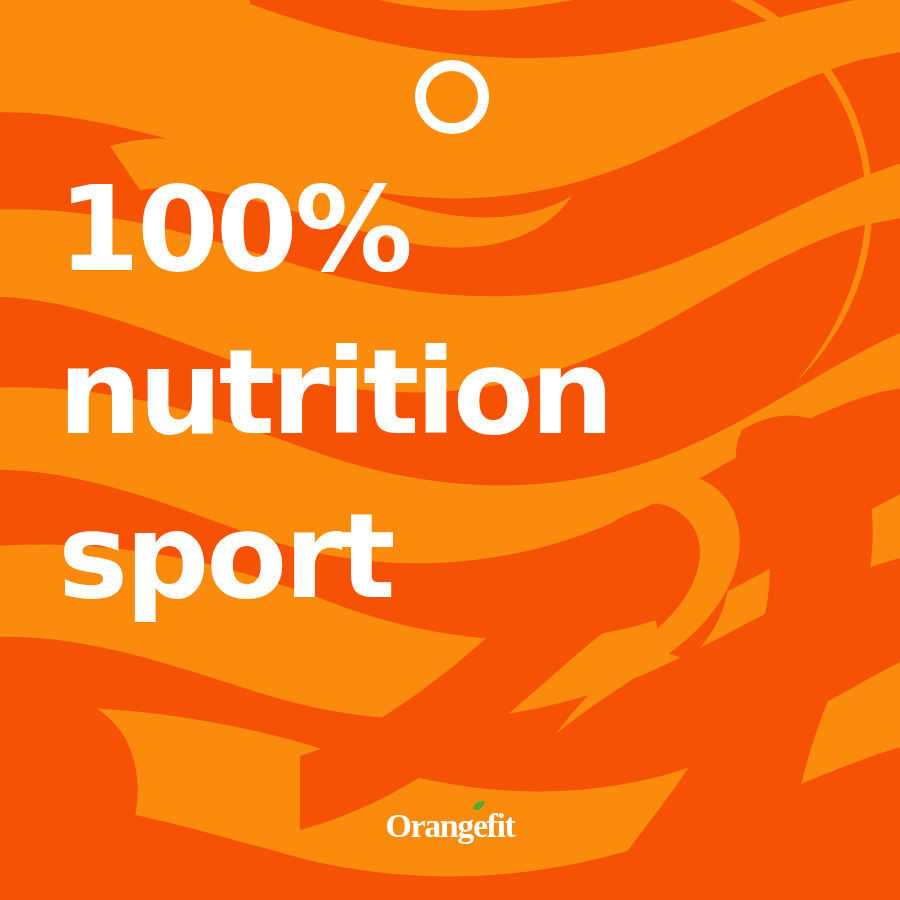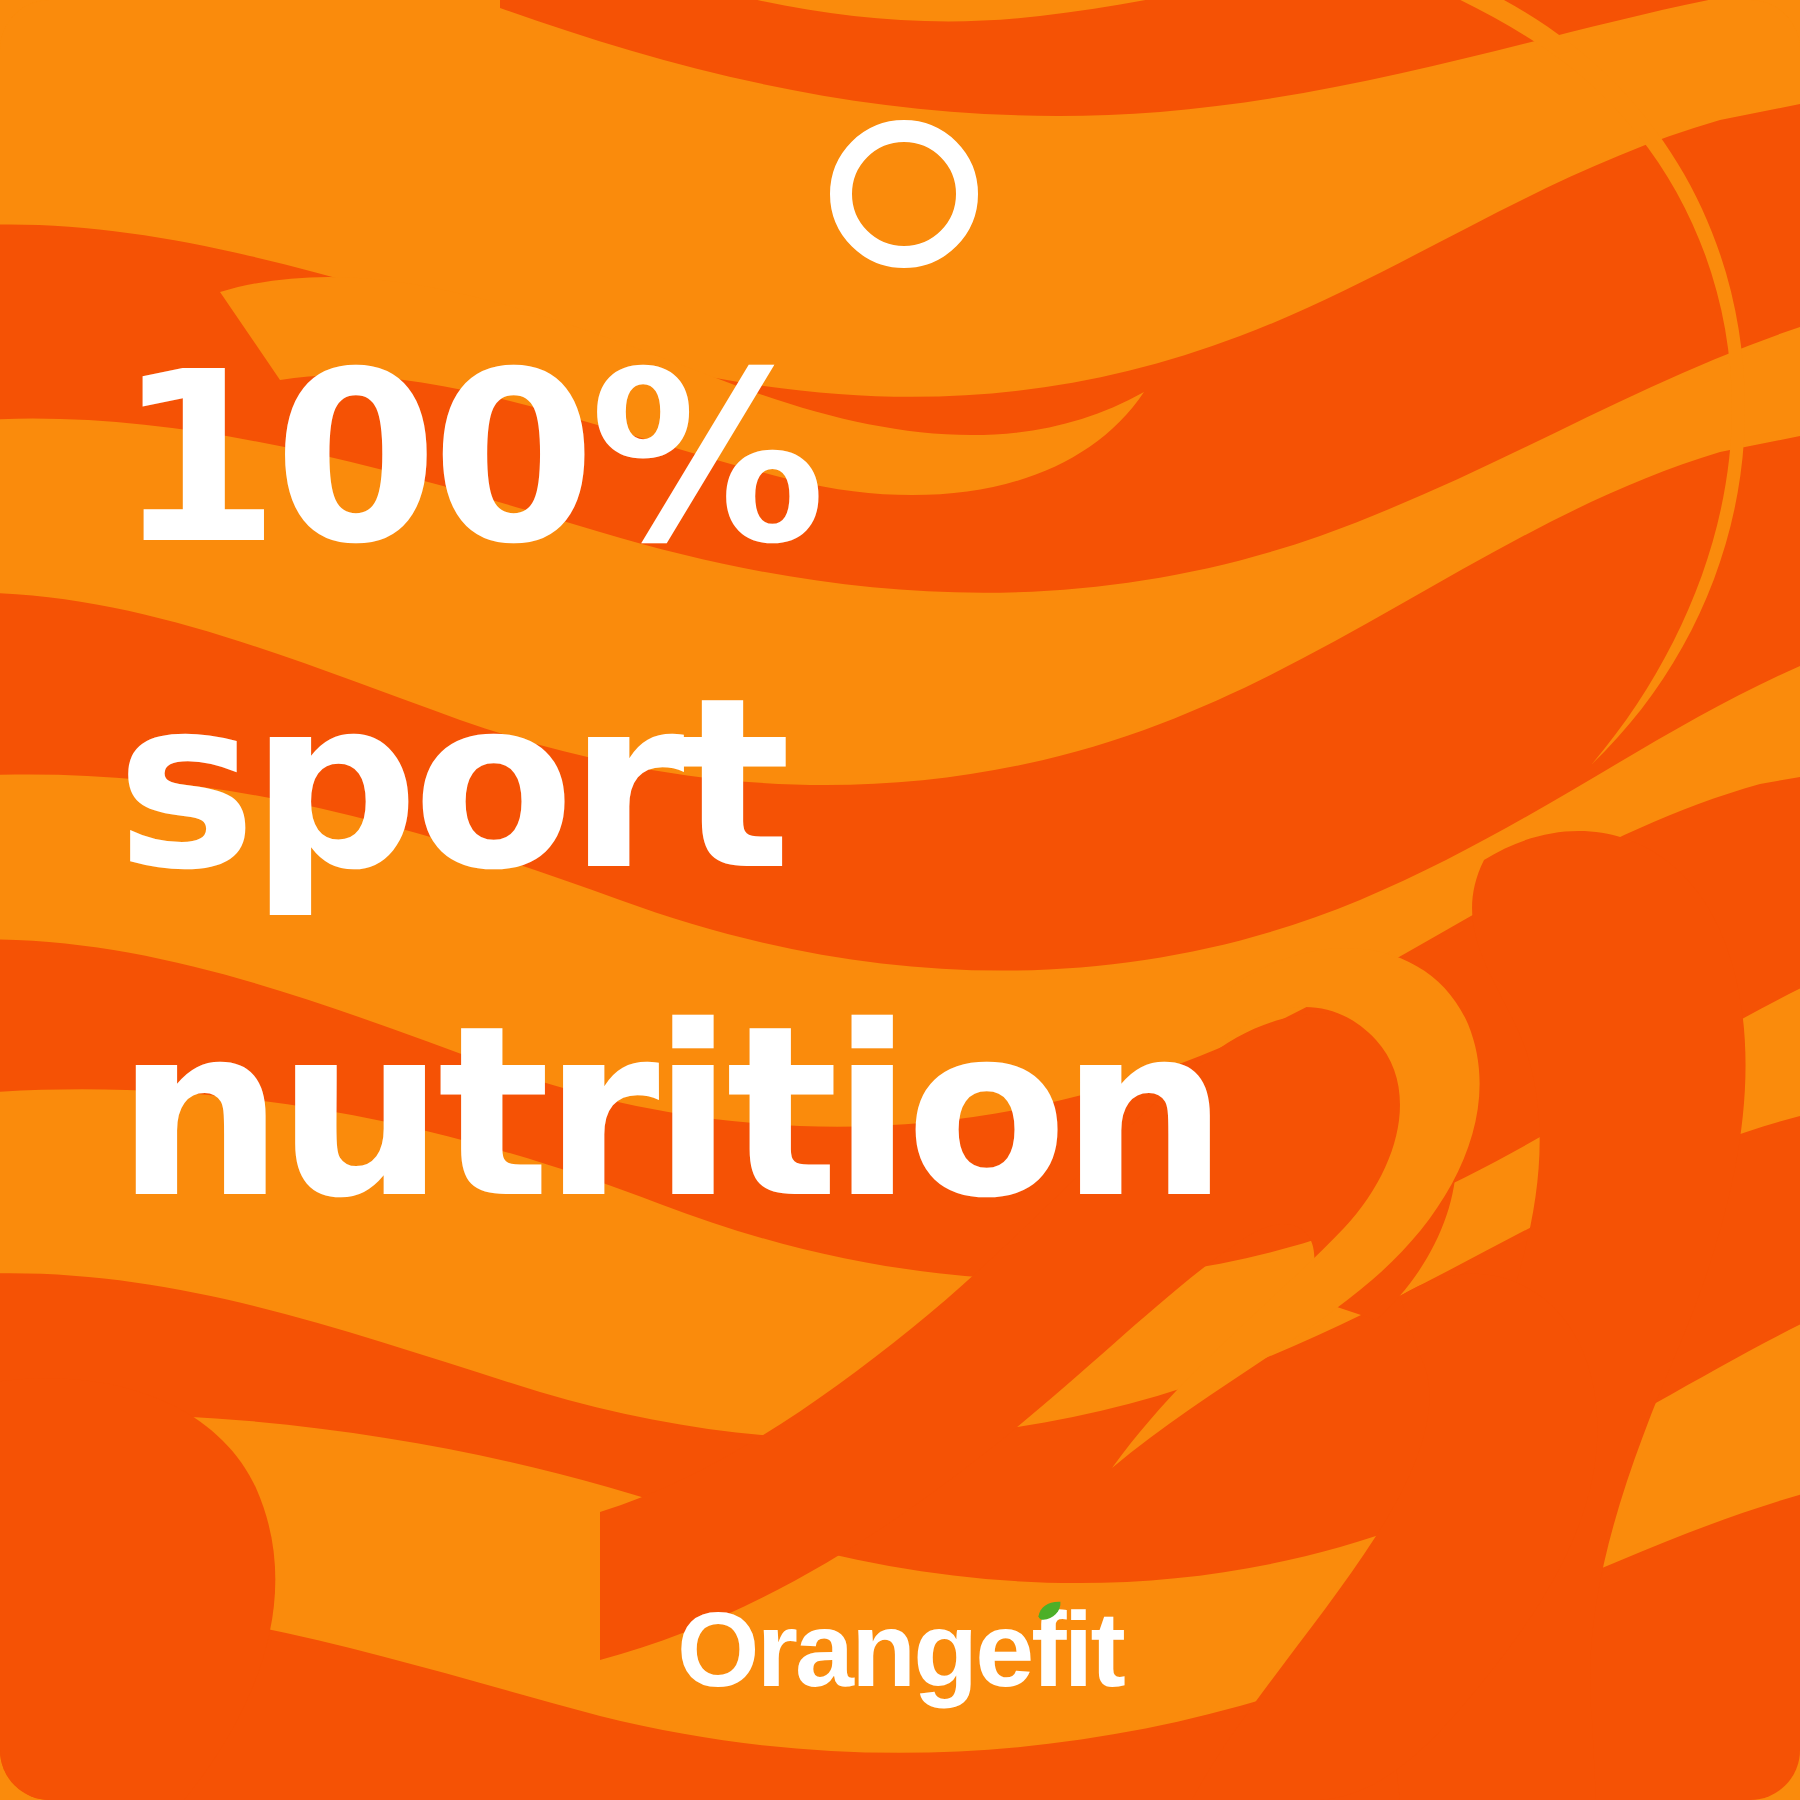--- a/index.html
+++ b/index.html
@@ -12,21 +12,20 @@
     background: #FA8B0C;
     font-family: "DejaVu Sans", "Liberation Sans", sans-serif;
   }
 
   #poster {
     position: relative;
     width: 900px;
     height: 900px;
     overflow: hidden;
     background: #FA8B0C;
-    border-radius: 25px;
   }
 
   
   #bg-waves {
     position: absolute;
     inset: 0;
     width: 900px;
     height: 900px;
     display: block;
   }
@@ -78,24 +77,24 @@
     text-align: center;
   }
   #wordmark .wm-inner {
     position: relative;
     display: inline-block;
   }
   #wordmark .wm-text {
     display: inline-block;
     color: #FFFFFF;
     font-weight: 700;
-    font-size: 53px;
+    font-size: 34px;
     line-height: 50px;
     letter-spacing: -1.4px;
-    font-family: Liberation Sans, sans-serif;
+    font-family: Liberation Serif, serif;
     white-space: nowrap;
   }
   #wordmark .leaf {
     position: absolute;
     right: 30px;
     top: -1px;
     width: 13px;
     height: 11px;
   }
 </style>
@@ -166,22 +165,22 @@
                C 700 584 710 544 688 520 C 666 496 636 500 612 520 Z"></path>
     </g>
   </svg>
 
   <div id="ring-mark" style="width: 74px; height: 74px; left: 415px; top: 60px;">
     <div class="ring" style="border-color: rgb(255, 255, 255); width: 74px; height: 74px; border-width: 11px;"></div>
   </div>
 
   <div id="headline" style="color: rgb(255, 255, 255);">
     <span class="line l1">100%</span>
+    <span class="line l4">nutrition</span>
     <span class="line l3">sport</span>
-    <span class="line l4">nutrition</span>
   </div>
 
   <div id="wordmark">
     <span class="wm-inner">
       <span class="wm-text" style="color: rgb(255, 255, 255);">Orangefit</span>
       <svg class="leaf" viewBox="0 0 13 11" aria-hidden="true">
         <path d="M1.2 8.2 C2.0 3.4 6.2 0.6 12.2 0.9 C12.6 5.6 8.6 9.6 3.6 9.9 C2.6 9.9 1.6 9.3 1.2 8.2 Z" fill="#4CAF28"></path>
       </svg>
     </span>
   </div>

